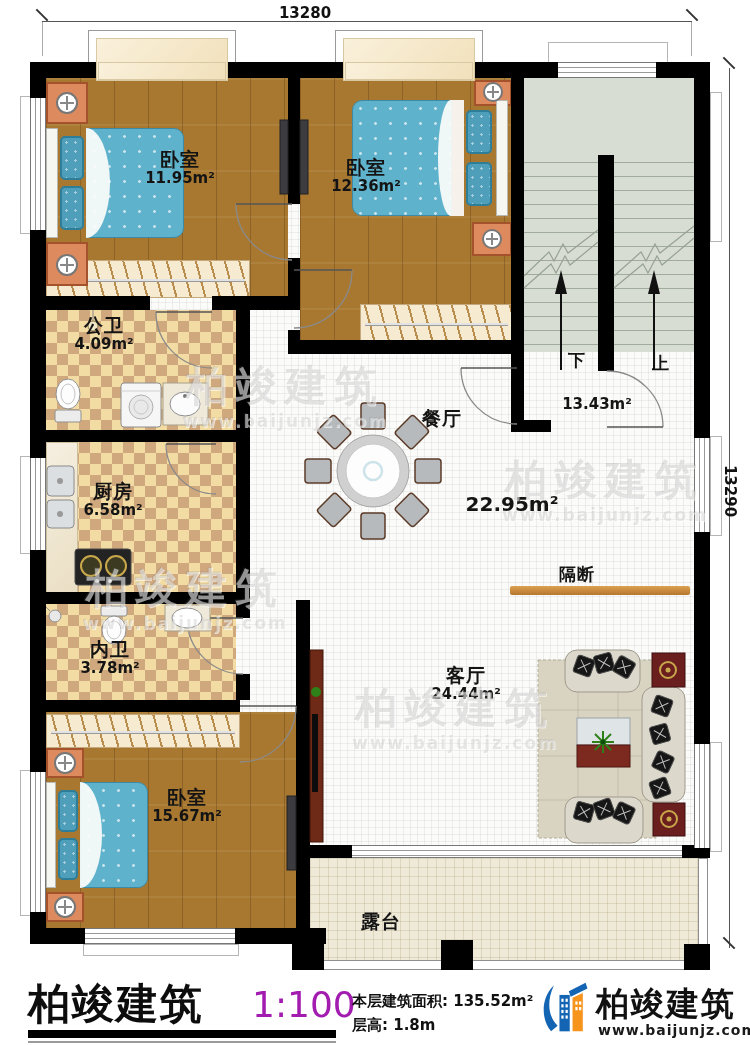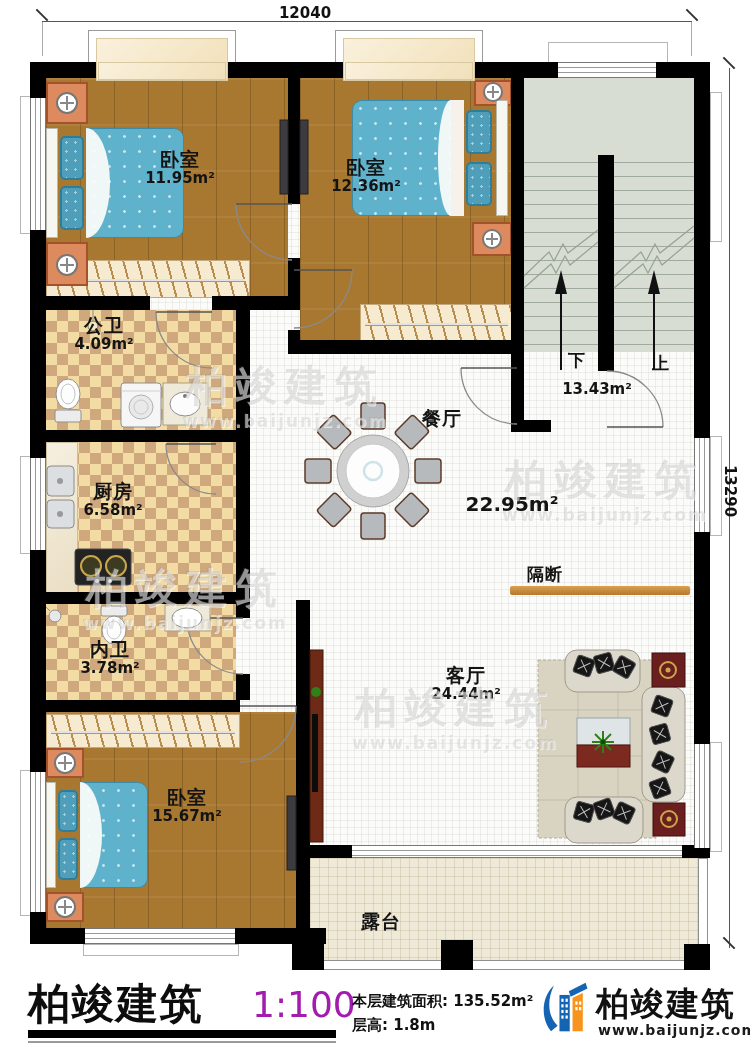--- a/index.html
+++ b/index.html
@@ -381,36 +381,36 @@
   <div class="rlabel" style="left:466px;top:684px">
     <span class="nm">客厅</span>
     <span class="ar">24.44m²</span>
   </div>
   <div class="rlabel" style="left:577px;top:361px">
     <span class="nm-s">下</span>
   </div>
   <div class="rlabel" style="left:661px;top:364px">
     <span class="nm-s">上</span>
   </div>
-  <div class="rlabel" style="left:597px;top:389px">
+  <div class="rlabel" style="left:597px;top:404px">
     <span class="ar">13.43m²</span>
   </div>
-  <div class="rlabel" style="left:545px;top:575px">
+  <div class="rlabel" style="left:577px;top:575px">
     <span class="nm-s">隔断</span>
   </div>
   <div class="rlabel" style="left:381px;top:922px">
     <span class="nm">露台</span>
   </div>
 
   <div class="dimline" style="left:42px;top:21px;width:650px;height:1px"></div>
   <div class="tick" style="left:34px;top:14px"></div>
   <div class="tick" style="left:684px;top:14px"></div>
   <div class="ext" style="left:42px;top:22px;width:1px;height:34px"></div>
   <div class="ext" style="left:691px;top:22px;width:1px;height:34px"></div>
-  <div class="dim-t" style="left:255px;top:4px;width:100px">12040</div>
+  <div class="dim-t" style="left:255px;top:4px;width:100px">13280</div>
   <div class="dimline" style="left:729px;top:68px;width:1px;height:880px"></div>
   <div class="tick" style="left:721px;top:62px"></div>
   <div class="tick" style="left:721px;top:942px"></div>
   <div class="dim-r">13290</div>
 
   <div class="wm" style="left:120px;top:358px">
     <span class="wm-n">柏竣建筑</span>
     <span class="wm-u">www.baijunjz.com</span>
   </div>
   <div class="wm" style="left:440px;top:452px">

